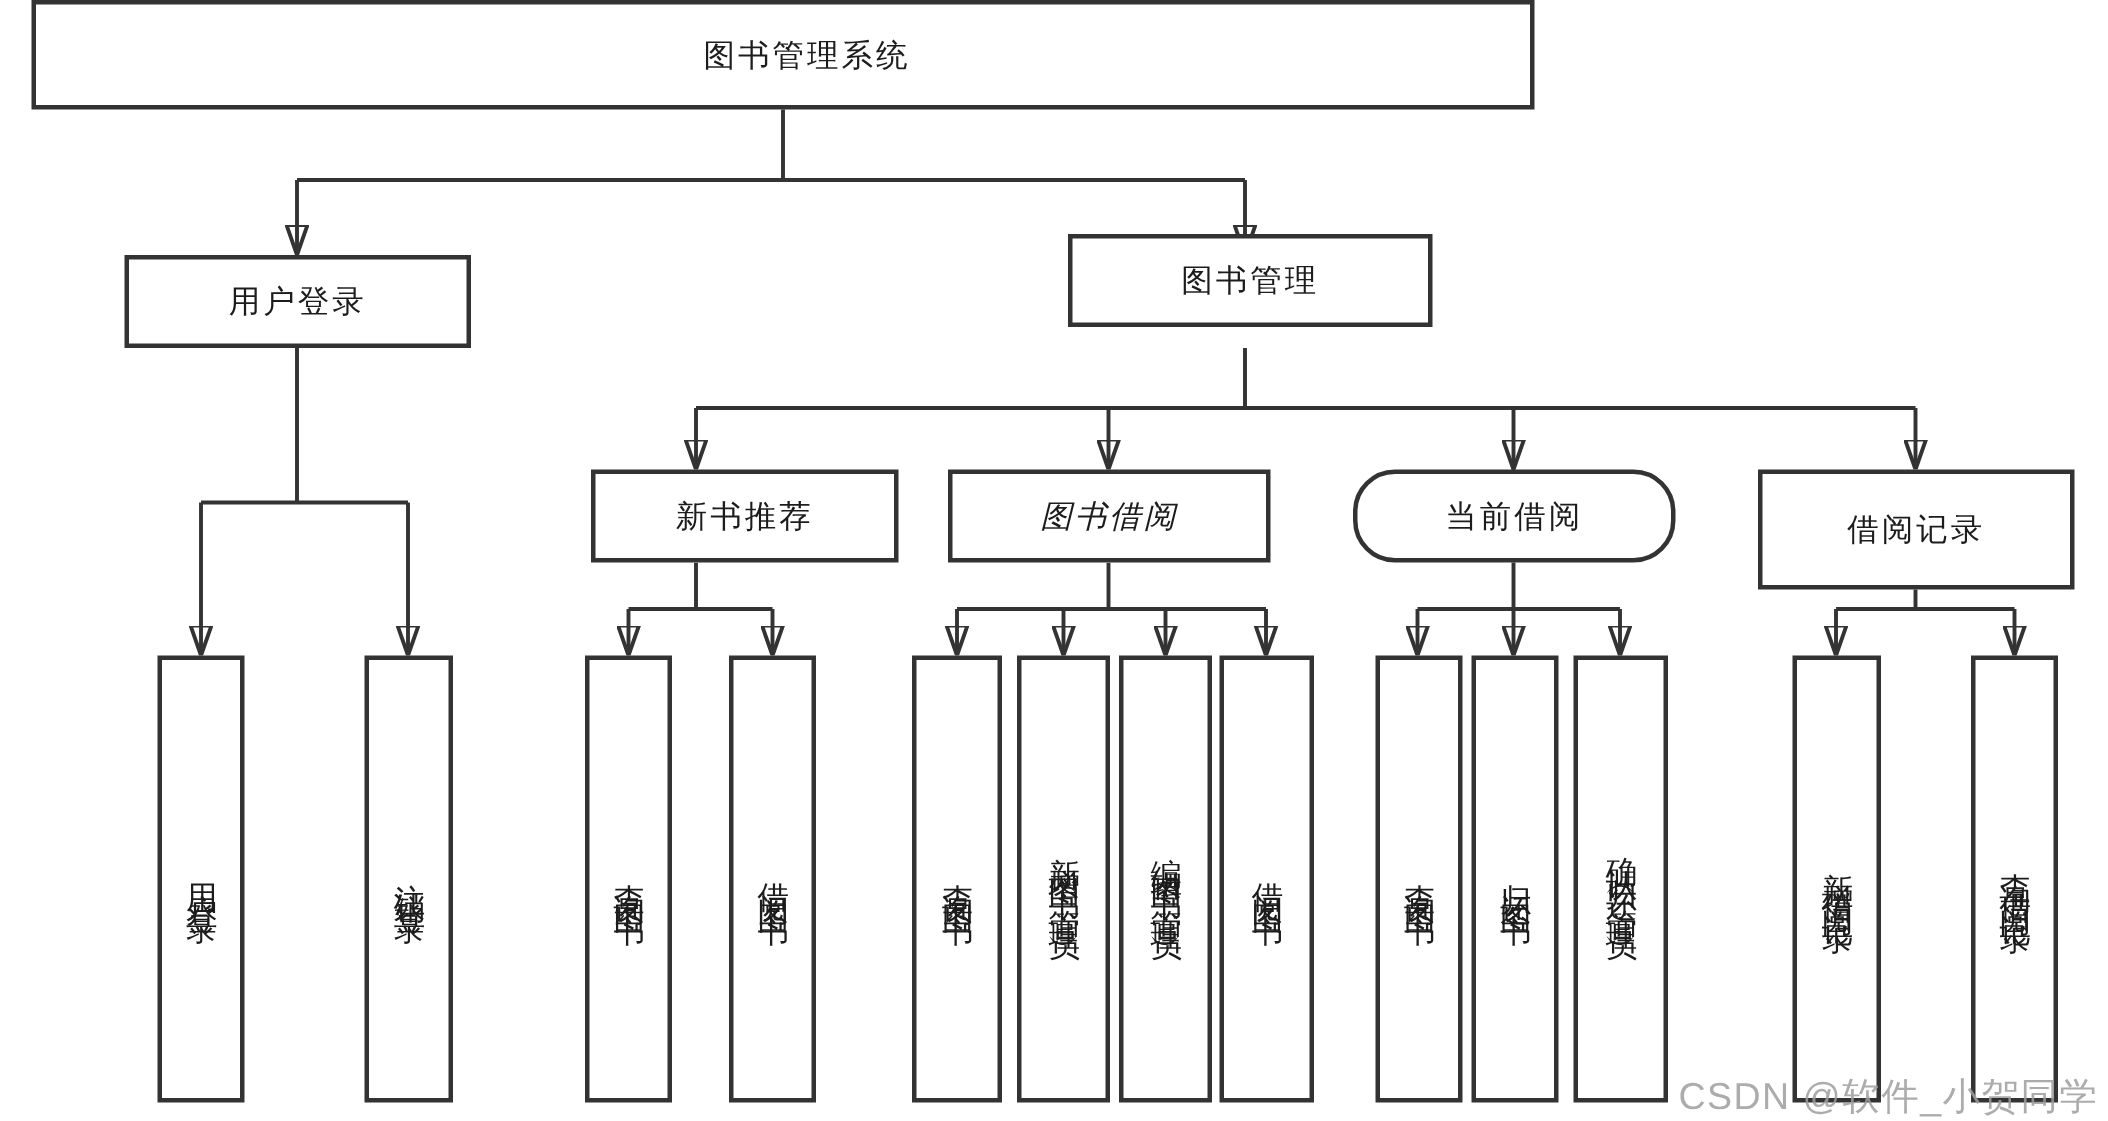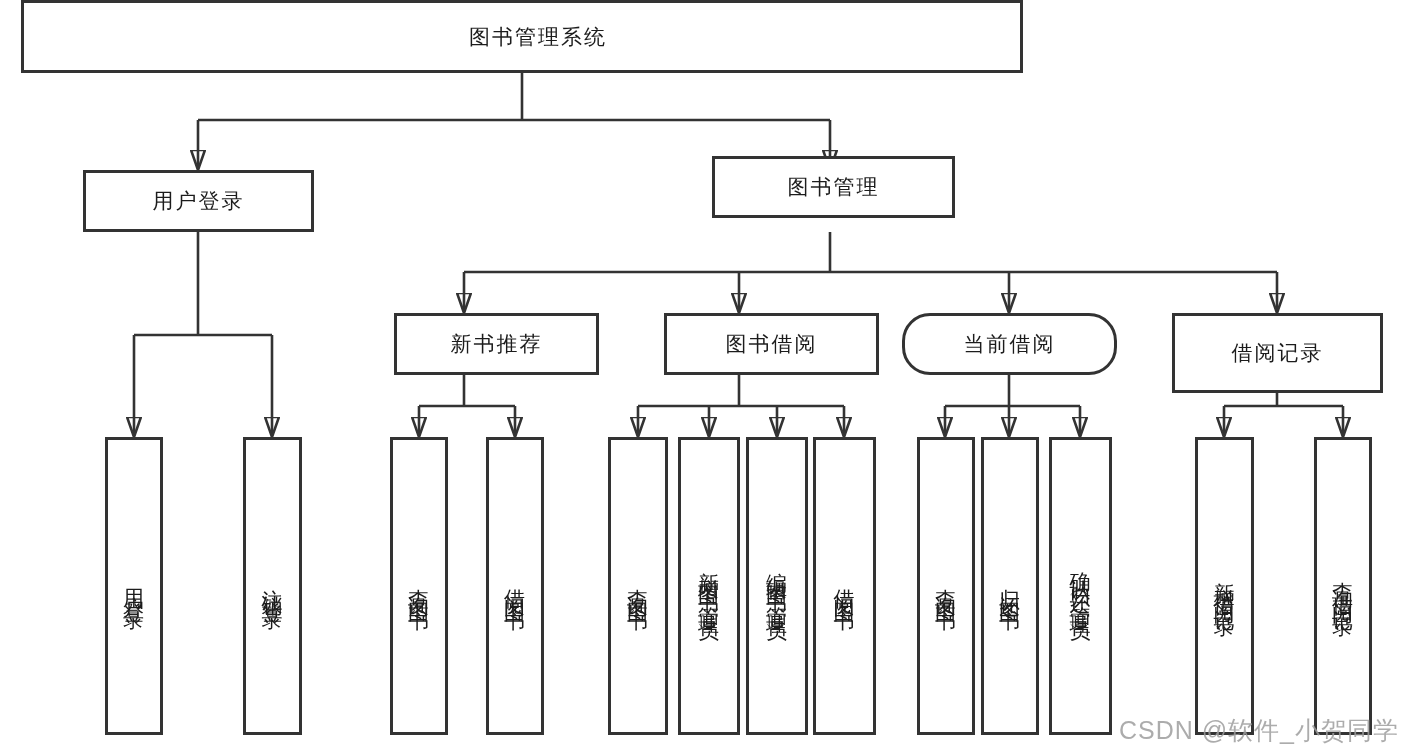--- a/index.html
+++ b/index.html
@@ -106,21 +106,21 @@
     <path d="M1224 406 V434" marker-end="url(#arrow)"></path>
     <path d="M1343 406 V434" marker-end="url(#arrow)"></path>
   </svg>
 
   <div class="node hbox" style="left:21px; top:0; width:1002px; height:73px;padding-left:32px;">图书管理系统</div>
 
   <div class="node hbox" style="left:83px; top:170px; width:231px; height:62px;">用户登录</div>
   <div class="node hbox" style="left:712px; top:156px; width:243px; height:62px;">图书管理</div>
 
   <div class="node hbox" style="left:362px; top:313px; width:205px; height:62px;margin-left:32px;">新书推荐</div>
-  <div class="node hbox" style="left:664px; top:313px; width:215px; height:62px;">图书借阅</div>
+  <div class="node hbox" style="left:632px; top:313px; width:215px; height:62px;font-style:italic;">图书借阅</div>
   <div class="node hbox" style="left:902px; top:313px; width:215px; height:62px;border-radius:28px;">当前借阅</div>
   <div class="node hbox" style="left:1172px; top:313px; width:211px; height:80px;">借阅记录</div>
 
   <div class="node vbox" style="left:105px; top:437px; width:58px; height:298px;">
     <span class="vtext">用户登录</span>
   </div>
   <div class="node vbox" style="left:243px; top:437px; width:59px; height:298px;">
     <span class="vtext">注销登录</span>
   </div>
 

